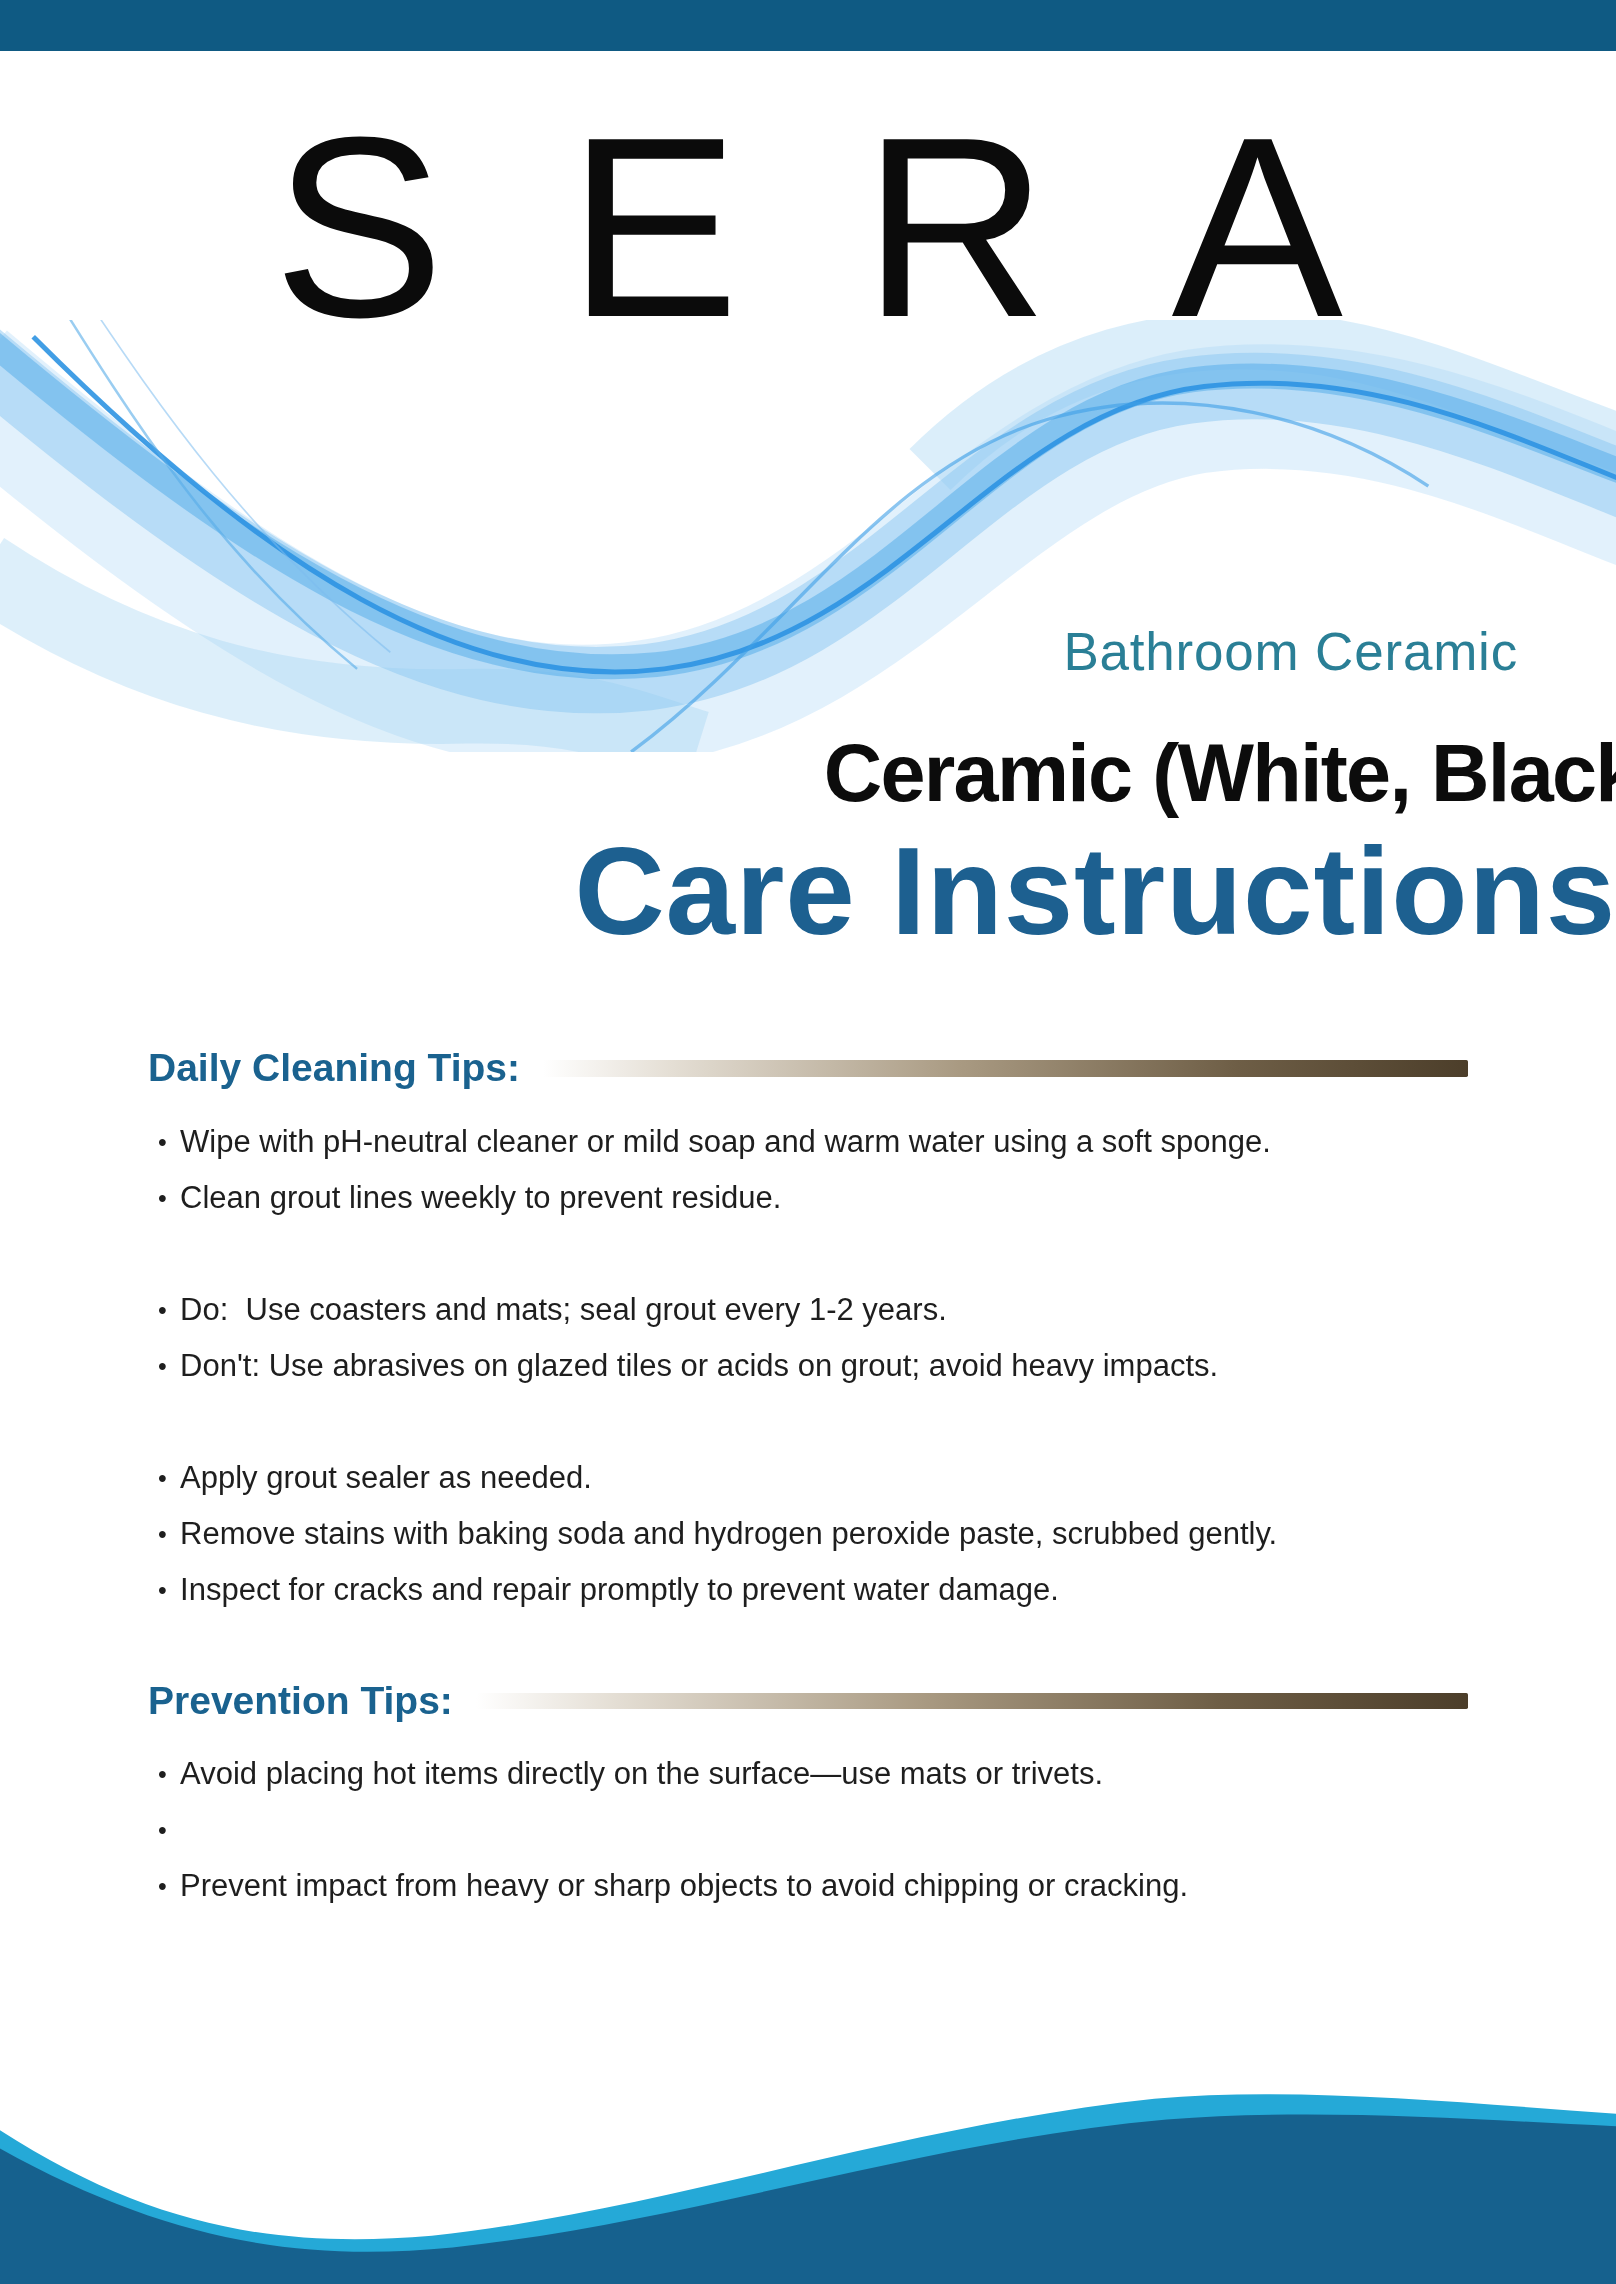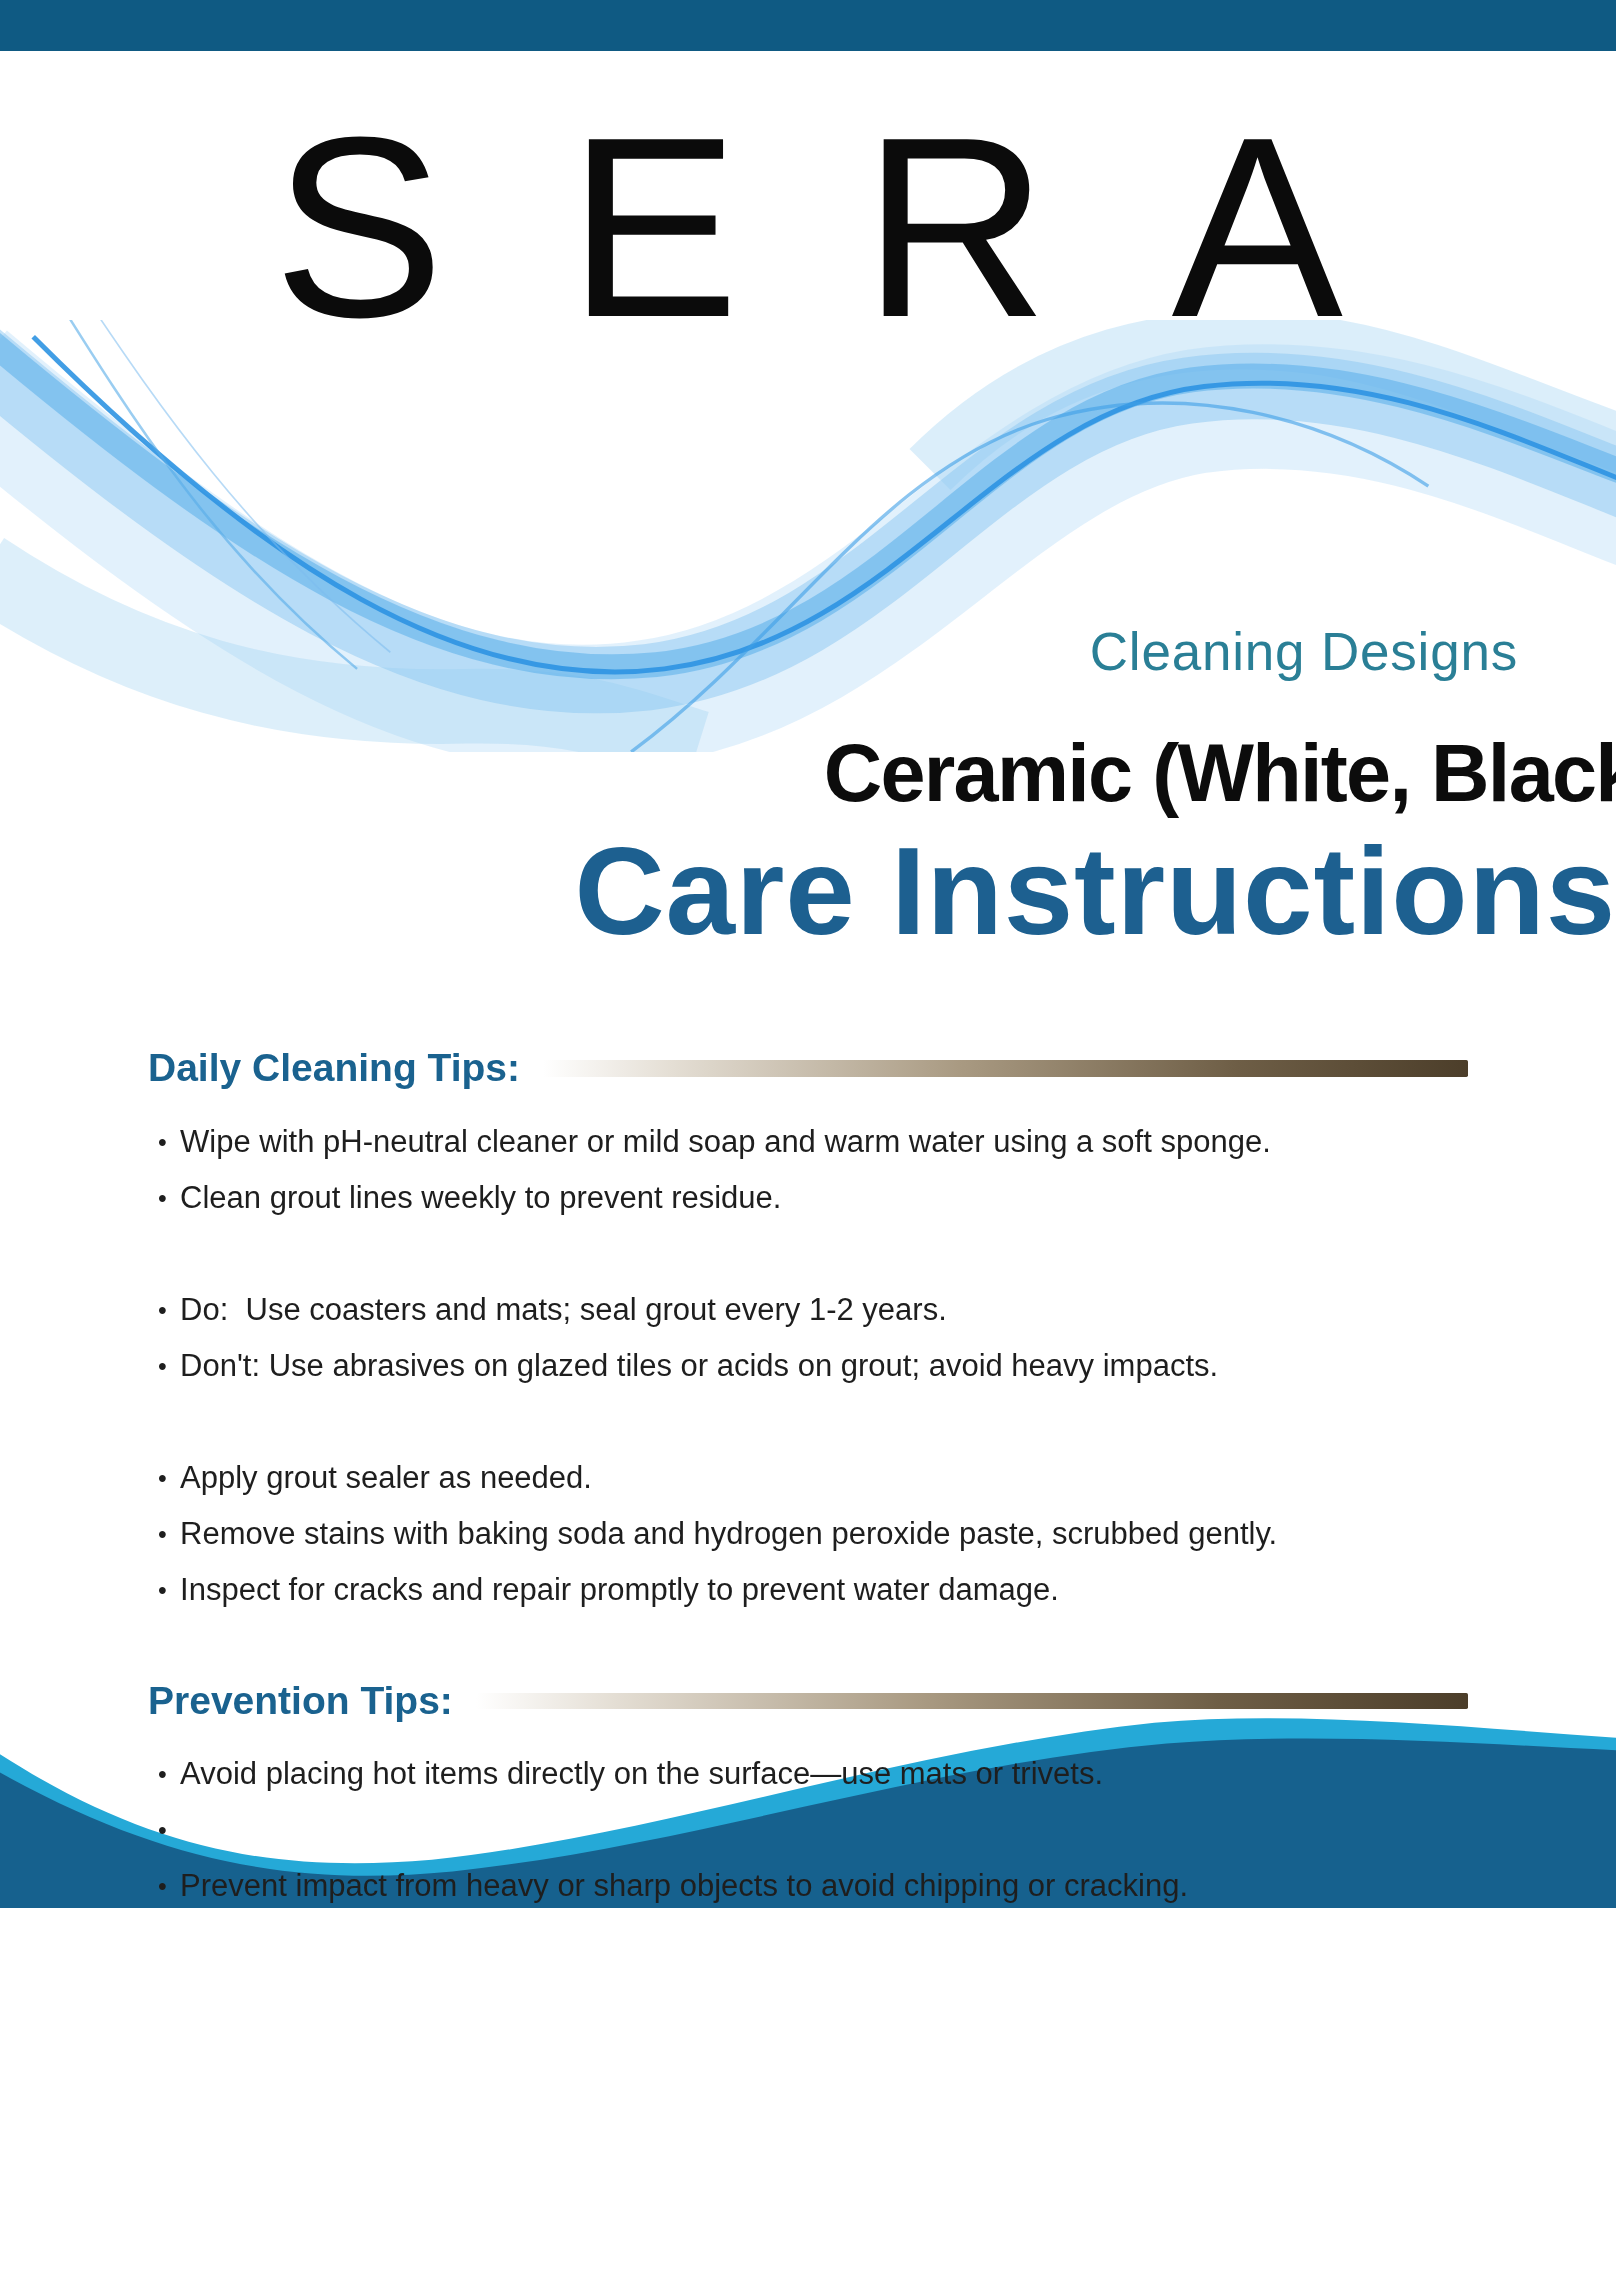--- a/index.html
+++ b/index.html
@@ -1,18 +1,18 @@
 <!DOCTYPE html>
 <html style="font-size:13.3px"><head>
 <meta charset="utf-8">
 <style>
   * { margin:0; padding:0; box-sizing:border-box; }
   html,body { background:#ffffff; }
   body { width:1616px; height:2284px; font-family:"Liberation Sans", sans-serif; }
-  .page { position:relative; width:1616px; height:1908px; background:#ffffff; overflow:hidden; }
+  .page { position:relative; width:1616px; height:2284px; background:#ffffff; overflow:hidden; }
 
   .top-bar { position:absolute; top:0; left:0; width:100%; height:51px; background:#0F5A83; }
 
   .logo-block { position:absolute; top:98px; left:0; width:100%; text-align:center; z-index:3; }
   .brand-logo {
     font-size:257px; line-height:1; font-weight:300; color:#0b0b0b;
     letter-spacing:0.48em; margin-right:-0.48em; white-space:nowrap;
   }
   .logo-wave { position:absolute; top:320px; left:0; width:1616px; height:432px; z-index:2; }
 
@@ -69,21 +69,21 @@
     <path d="M -20 300 C 160 420, 340 470, 560 465 C 700 462, 760 490, 840 515" stroke="#9FD0F2" stroke-width="90" opacity="0.35"></path>
     <path d="M 1120 180 C 1260 40, 1420 10, 1580 30 C 1720 48, 1860 120, 1986 160" stroke="#A6D4F2" stroke-width="70" opacity="0.40"></path>
     <path d="M -40 30 C 280 300, 520 460, 780 430 C 1060 395, 1180 120, 1430 85 C 1640 55, 1830 150, 1986 210" stroke="#8CC8F2" stroke-width="80" opacity="0.50"></path>
     <path d="M -30 10 C 290 280, 530 440, 790 415 C 1070 385, 1190 105, 1435 72 C 1645 45, 1835 140, 1986 195" stroke="#5AAEE9" stroke-width="30" opacity="0.55"></path>
     <path d="M 40 20 C 320 300, 560 450, 800 420 C 1080 385, 1200 110, 1450 80 C 1660 55, 1840 150, 1986 205" stroke="#2E93E2" stroke-width="6" opacity="0.9"></path>
     <path d="M 760 520 C 950 380, 1060 180, 1260 120 C 1430 70, 1600 120, 1720 200" stroke="#3D9FE6" stroke-width="4" opacity="0.6"></path>
     <path d="M 60 -40 C 160 120, 260 280, 430 420" stroke="#56ACE8" stroke-width="3" opacity="0.6"></path>
     <path d="M 95 -40 C 195 110, 300 260, 470 400" stroke="#7BBCEE" stroke-width="2" opacity="0.55"></path>
   </svg>
 
-  <div class="brand-tagline">Cleaning Designs</div>
+  <div class="brand-tagline">Bathroom Ceramic</div>
 
   <div class="title-block">
     <div class="product-line">Ceramic (White, Black)</div>
     <div class="page-title">Care Instructions</div>
   </div>
 
   <div class="sections">
   <div class="section">
     <div class="section-heading">
       <span class="heading-text">Daily Cleaning Tips:</span>

